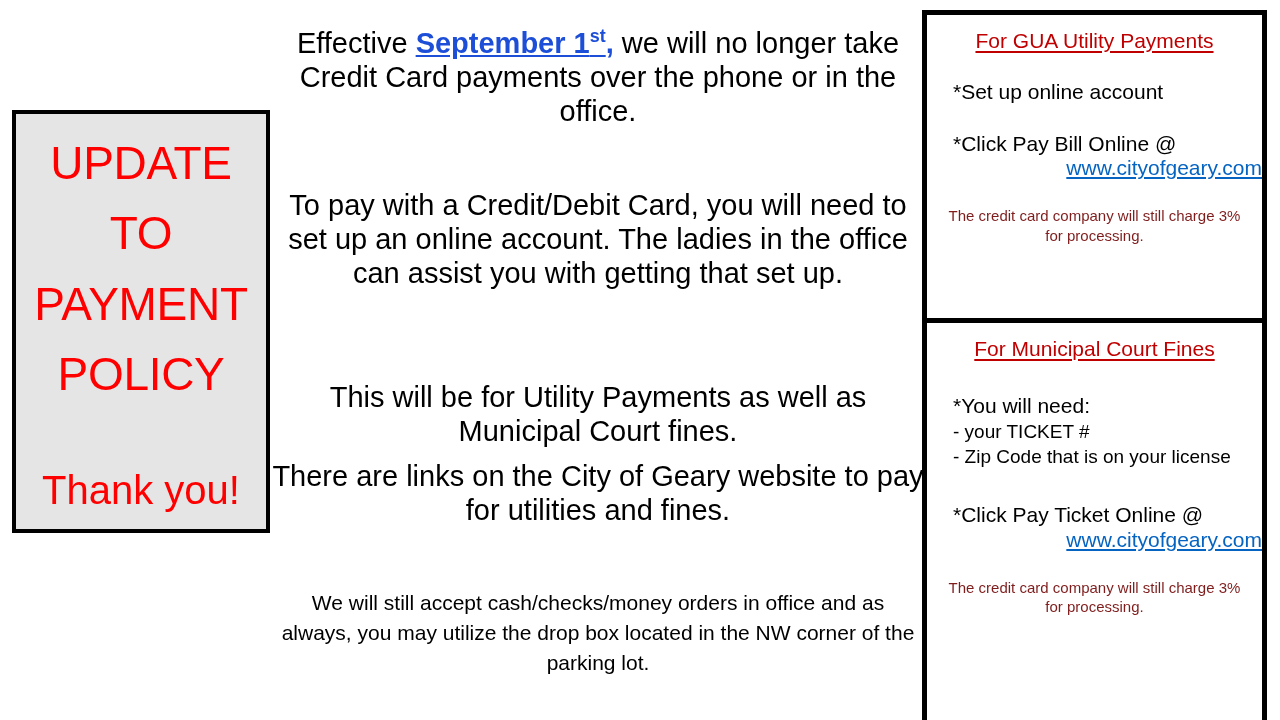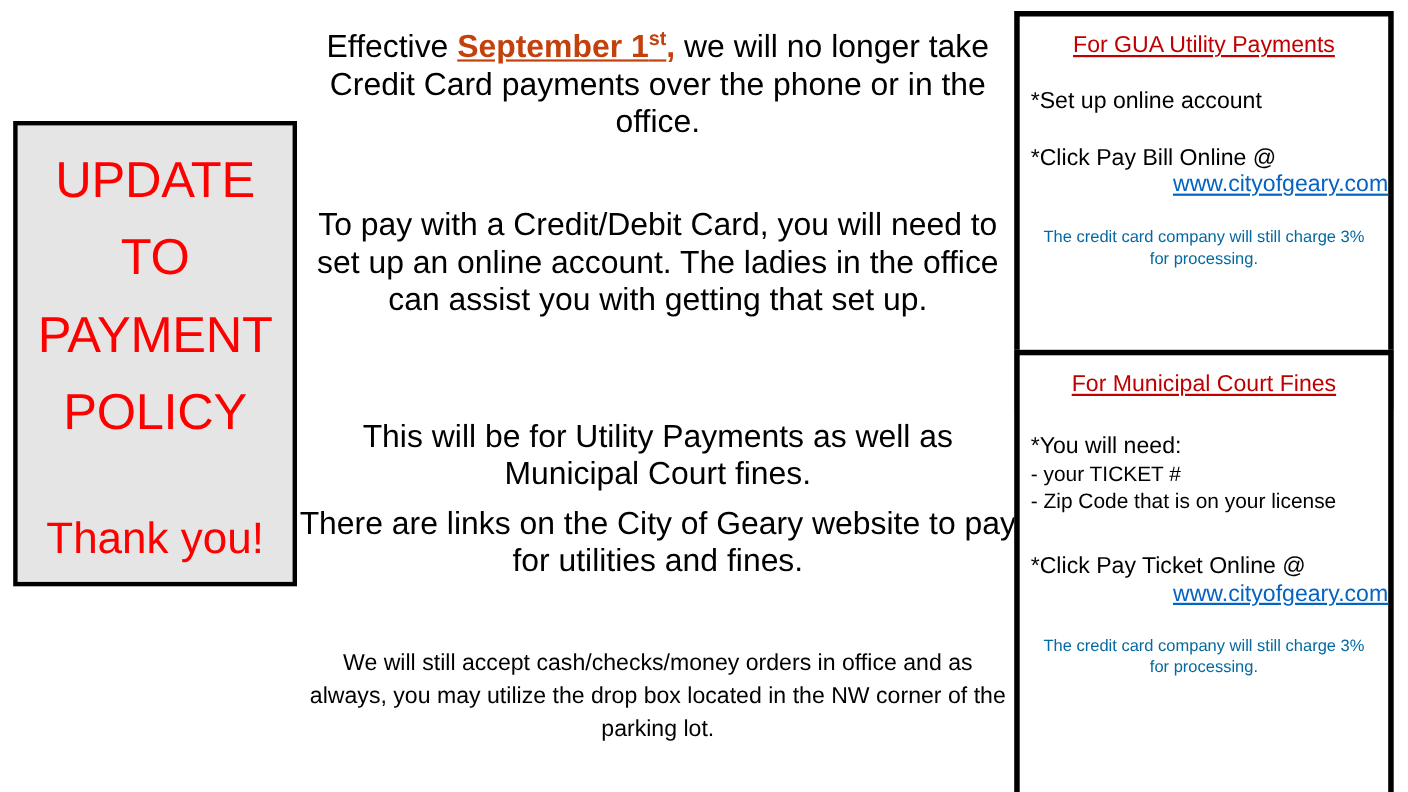--- a/index.html
+++ b/index.html
@@ -63,21 +63,21 @@
     font-size: 29px;
     line-height: 1.18;
   }
   #para-effective  { top: 26px; }
   #para-setup      { top: 188px; }
   #para-utility    { top: 380px; }
   #para-links      { top: 459px; }
   #para-cash       { top: 588px; font-size: 21px; line-height: 1.42; width: 636px; left: 12px;}
 
   .em-date {
-    color: #c2410c;
+    color: #1d4ed8;
     font-weight: bold;
     text-decoration: underline;
     text-underline-offset: 2px;
   }
   .em-date sup {
     font-size: 0.62em;
     vertical-align: super;
     line-height: 0;
   }
 
@@ -95,41 +95,41 @@
     color: #C00000;
     font-size: 21px;
     text-align: center;
     text-decoration: underline;
     text-underline-offset: 3px;
     margin-top: 14px;
   }
   .box-line {
     font-size: 21px;
     color: #000000;
-    padding-left: 10px;
+    padding-left: 26px;
     line-height: 1.22;
   }
   .box-line.sub {
     font-size: 19px;
     line-height: 1.35;
   }
   .box-link {
     color: #0563C1;
     text-decoration: underline;
     text-underline-offset: 2px;
     font-size: 21px;
     padding-left: 18px;
     display: block;
     cursor: pointer;
     text-align: right;
   }
   .box-fineprint {
     font-size: 15px;
     text-align: center;
-    color: #0369a1;
+    color: #7f1d1d;
     line-height: 1.33;
     padding: 0 12px;
   }
   .sp-26 { height: 26px; }
   .sp-32 { height: 32px; }
 </style>
 </head>
 <body>
 
 <div id="update-policy-box">

